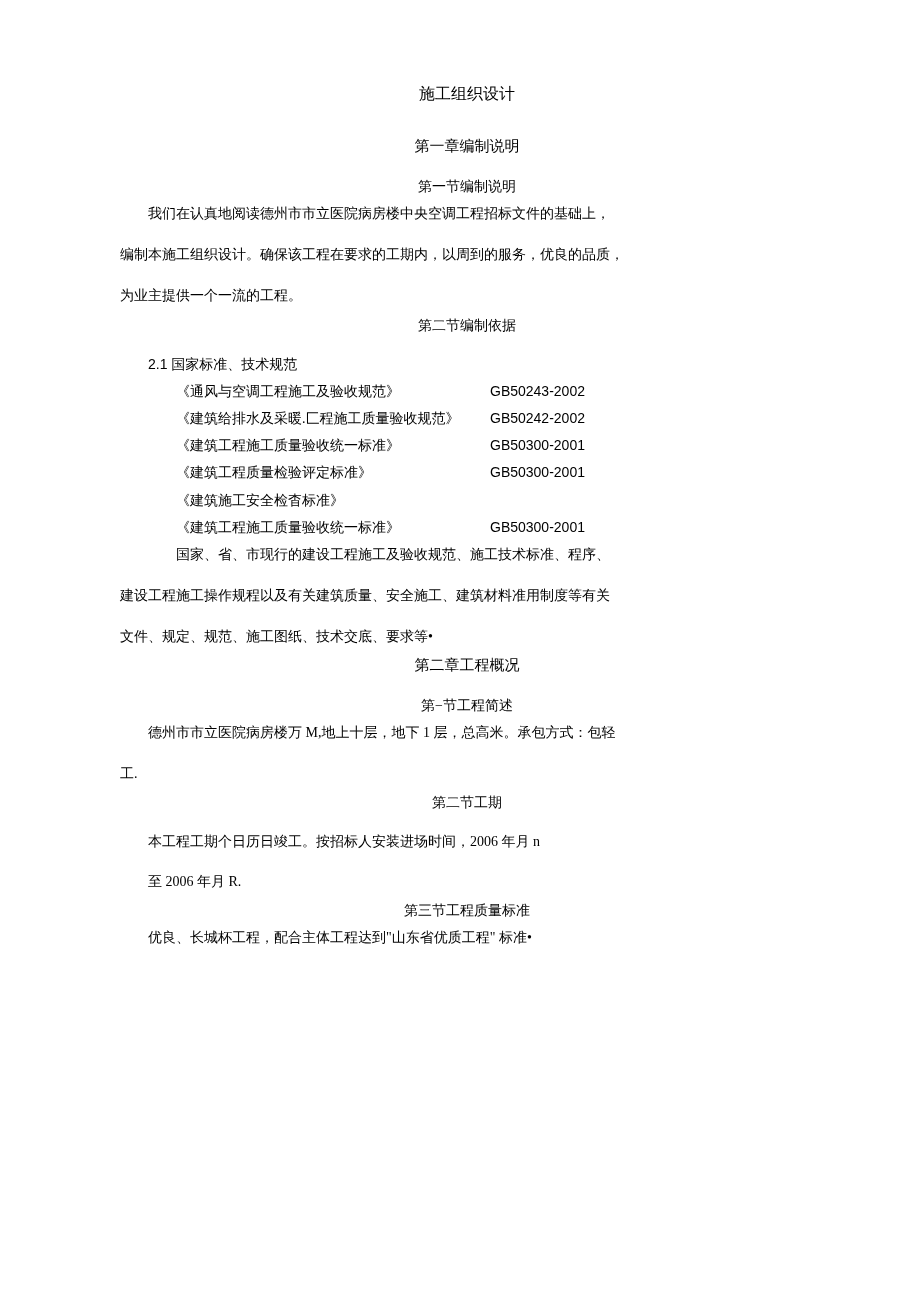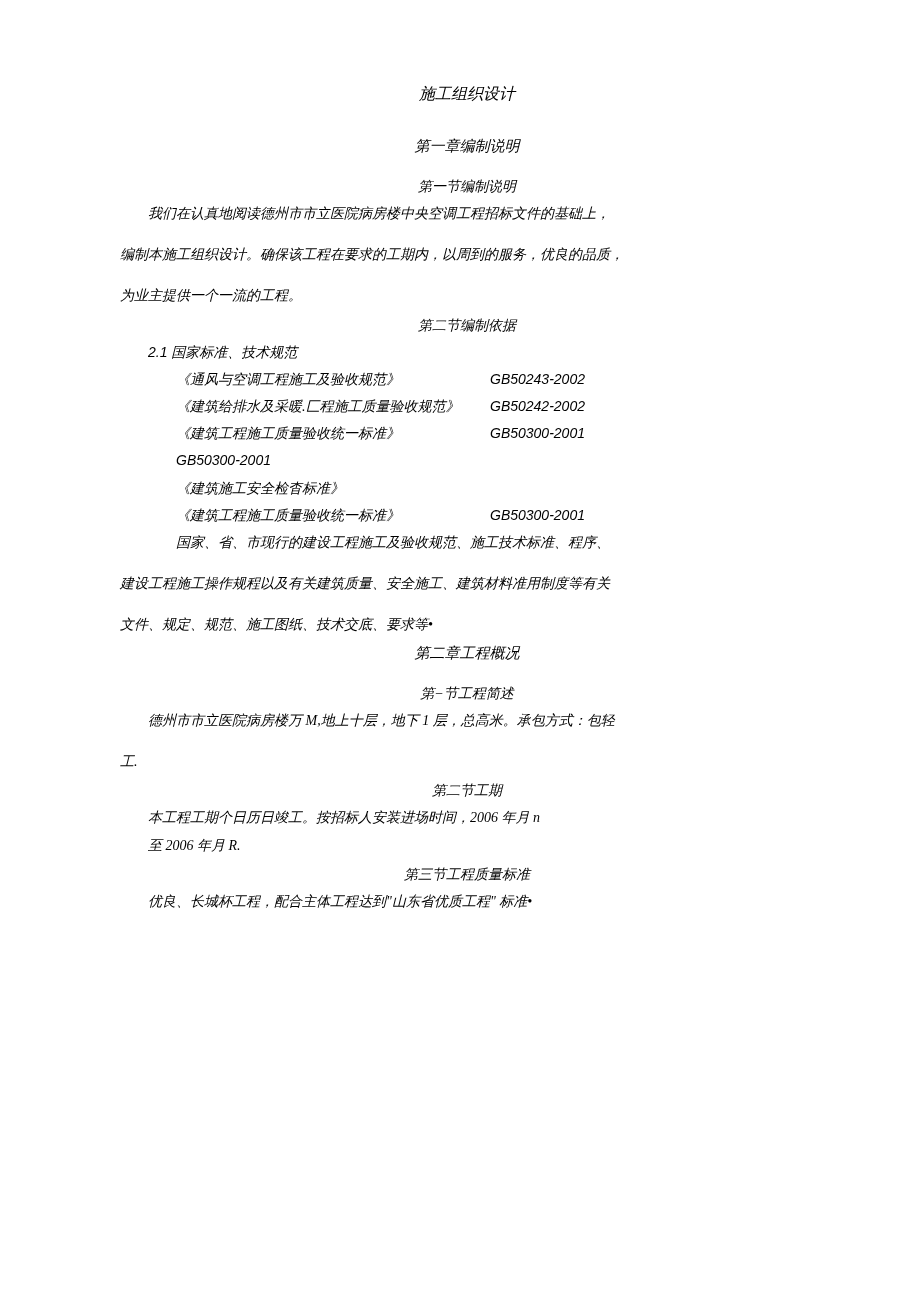--- a/index.html
+++ b/index.html
@@ -10,21 +10,20 @@
     font-size: 14px;
     color: #000000;
     line-height: 1.8;
   }
   .page {
     width: 920px;
     height: 1302px;
     box-sizing: border-box;
     padding: 80px 106px 60px 120px;
     position: relative;
-    font-style: italic;
   }
   .title-main {
     text-align: center;
     font-size: 16px;
     margin-bottom: 24px;
   }
   .title-chapter {
     text-align: center;
     font-size: 15px;
     margin-top: 1px;
@@ -36,21 +35,21 @@
     margin-bottom: 2px;
     text-align: center;
   }
   .para-indent {
     text-indent: 2em;
     margin-top: 2px;
     margin-bottom: 2px;
   }
   .para-dblindent {
     padding-left: 2em;
-    margin-top: 2px;
+    margin-top: 14px;
     margin-bottom: 2px;
   }
   .para-listindent {
     padding-left: 4em;
     margin-top: 2px;
     margin-bottom: 16px;
   }
   .std-row {
     padding-left: 4em;
     margin-top: 2px;
@@ -98,20 +97,21 @@
   </div>
   <div class="std-row">
     <span class="std-name">《建筑给排水及采暖.匚程施工质量验收规范》</span>
     <span class="std-code alpha-like">GB50242-2002</span>
   </div>
   <div class="std-row">
     <span class="std-name">《建筑工程施工质量验收统一标准》</span>
     <span class="std-code alpha-like">GB50300-2001</span>
   </div>
   <div class="std-row">
+    <span class="std-name">《建筑工程质量检验评定标准》</span>
     <span class="std-code alpha-like">GB50300-2001</span>
   </div>
   <div class="std-row">
     <span class="std-name">《建筑施工安全检杳标准》</span>
     <span class="std-code alpha-like"></span>
   </div>
   <div class="std-row">
     <span class="std-name">《建筑工程施工质量验收统一标准》</span>
     <span class="std-code alpha-like">GB50300-2001</span>
   </div>

